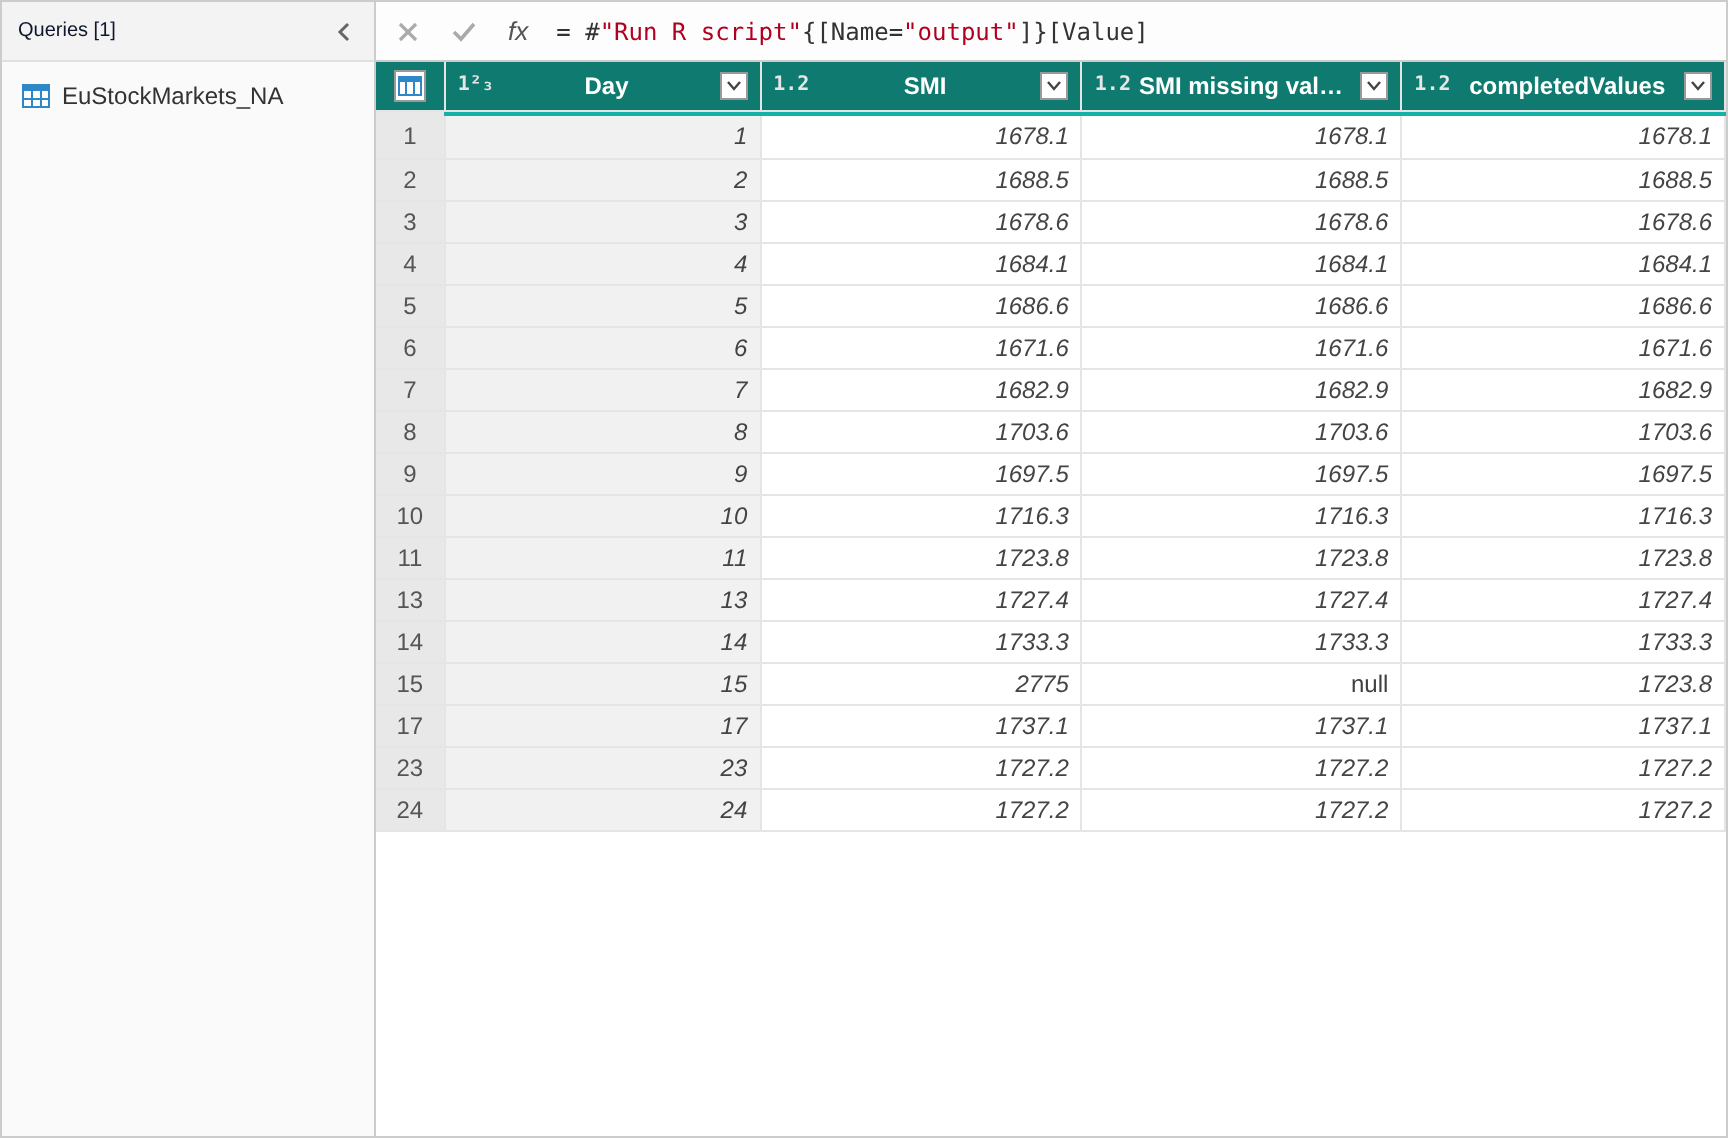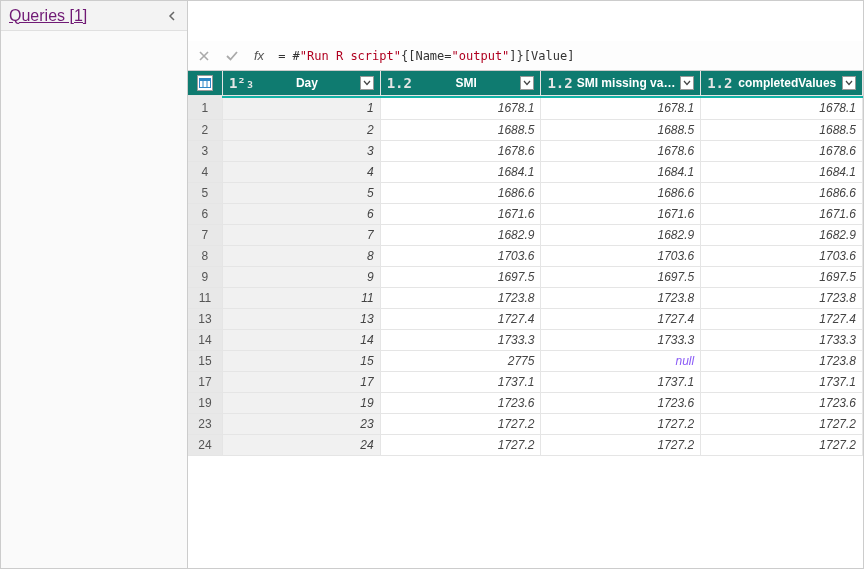--- a/index.html
+++ b/index.html
@@ -28,23 +28,22 @@
   .sidebar-header {
     height: 30px;
     display: flex;
     align-items: center;
     padding: 0 8px;
     border-bottom: 1px solid #e0e0e0;
     background: #f3f3f3;
     justify-content: space-between;
   }
   .sidebar-header .title {
-    font-size: 16px;
-    color: #701a75;
-    text-decoration: underline;
+    font-size: 10px;
+    color: #0f172a;
   }
   .collapse-icon {
     width: 14px;
     height: 14px;
     display: flex;
     align-items: center;
     justify-content: center;
     color: #666;
     cursor: pointer;
   }
@@ -76,21 +75,20 @@
     overflow: hidden;
   }
   .formula-bar {
     height: 30px;
     display: flex;
     align-items: center;
     border-bottom: 1px solid #ccc;
     background: #fdfdfd;
     padding: 0 4px;
     gap: 4px;
-    margin-top: 40px;
   }
   .fb-btn {
     width: 24px;
     height: 22px;
     display: flex;
     align-items: center;
     justify-content: center;
     color: #999;
     cursor: pointer;
   }
@@ -166,21 +164,21 @@
   .col-miss { width: 158px; }
   .col-comp { width: 160px; }
   .hdr-cell {
     display: flex;
     align-items: center;
     height: 100%;
     gap: 4px;
     position: relative;
   }
   .type-badge {
-    font-size: 14px;
+    font-size: 10px;
     font-family: Consolas, monospace;
     color: #e6e6e6;
     flex-shrink: 0;
   }
   .col-label {
     flex: 1;
     overflow: hidden;
     text-overflow: ellipsis;
     font-weight: 600;
     text-align: center;
@@ -213,37 +211,50 @@
     font-style: italic;
     color: #444;
   }
   td.numcell {
     text-align: right;
     font-style: italic;
     color: #444;
   }
   td.nullcell {
     text-align: right;
-    font-style: italic;
-    color: #8b5cf6;
+    color: #404040;
   }
 </style>
 </head>
 <body>
 
 <div class="app">
 
   <div class="sidebar">
     <div class="sidebar-header">
       <span class="title">Queries [1]</span>
       <span class="collapse-icon">
         <svg width="8" height="10" viewBox="0 0 8 10">
             <path d="M6 1 L2 5 L6 9" fill="none" stroke="#666" stroke-width="1.5"></path>
           </svg>
       </span>
+    </div>
+    <div class="query-list">
+      <div class="query-item">
+        <span class="table-icon">
+          <svg width="14" height="12" viewBox="0 0 14 12">
+            <rect x="0.5" y="0.5" width="13" height="11" fill="#fff" stroke="#2e88c7"></rect>
+            <rect x="0.5" y="0.5" width="13" height="3" fill="#2e88c7"></rect>
+            <line x1="0.5" y1="7.5" x2="13.5" y2="7.5" stroke="#2e88c7"></line>
+            <line x1="5" y1="3.5" x2="5" y2="11.5" stroke="#2e88c7"></line>
+            <line x1="9.5" y1="3.5" x2="9.5" y2="11.5" stroke="#2e88c7"></line>
+          </svg>
+        </span>
+        <span class="query-label">EuStockMarkets_NA</span>
+      </div>
     </div>
   </div>
 
   <div class="main">
 
     <div class="formula-bar">
       <span class="fb-btn">
         <svg width="12" height="12" viewBox="0 0 12 12">
             <path d="M2 2 L10 10 M10 2 L2 10" stroke="#aaa" stroke-width="1.6"></path>
           </svg>
@@ -391,20 +402,27 @@
               <td class="numcell">1703.6</td>
             </tr>
             <tr>
               <td class="rowhead">9</td>
               <td class="daycell">9</td>
               <td class="numcell">1697.5</td>
               <td class="numcell">1697.5</td>
               <td class="numcell">1697.5</td>
             </tr>
             <tr>
+              <td class="rowhead">10</td>
+              <td class="daycell">10</td>
+              <td class="numcell">1716.3</td>
+              <td class="numcell">1716.3</td>
+              <td class="numcell">1716.3</td>
+            </tr>
+            <tr>
               <td class="rowhead">11</td>
               <td class="daycell">11</td>
               <td class="numcell">1723.8</td>
               <td class="numcell">1723.8</td>
               <td class="numcell">1723.8</td>
             </tr>
             <tr>
               <td class="rowhead">13</td>
               <td class="daycell">13</td>
               <td class="numcell">1727.4</td>
@@ -426,27 +444,20 @@
               <td class="numcell">1723.8</td>
             </tr>
             <tr>
               <td class="rowhead">17</td>
               <td class="daycell">17</td>
               <td class="numcell">1737.1</td>
               <td class="numcell">1737.1</td>
               <td class="numcell">1737.1</td>
             </tr>
             <tr>
-              <td class="rowhead">19</td>
-              <td class="daycell">19</td>
-              <td class="numcell">1723.6</td>
-              <td class="numcell">1723.6</td>
-              <td class="numcell">1723.6</td>
-            </tr>
-            <tr>
               <td class="rowhead">23</td>
               <td class="daycell">23</td>
               <td class="numcell">1727.2</td>
               <td class="numcell">1727.2</td>
               <td class="numcell">1727.2</td>
             </tr>
             <tr>
               <td class="rowhead">24</td>
               <td class="daycell">24</td>
               <td class="numcell">1727.2</td>

